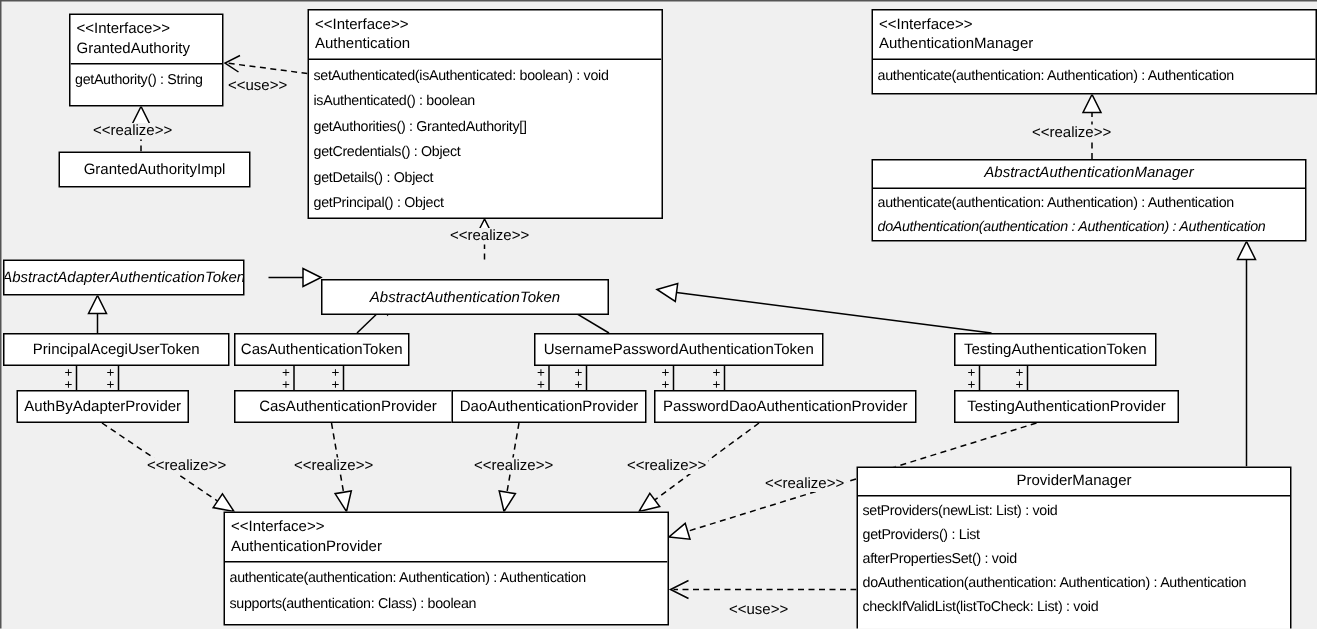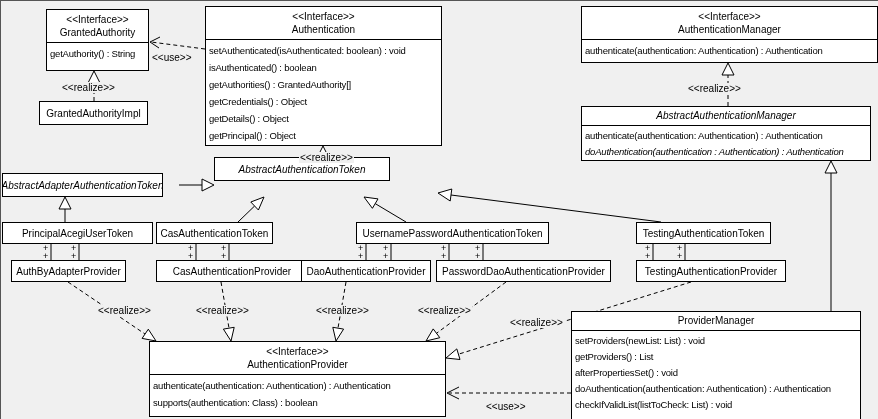--- a/index.html
+++ b/index.html
@@ -7,21 +7,21 @@
   body { font-family:"Liberation Sans", sans-serif; background:#f0f0f0; }
   #stage { position:relative; width:878px; height:419px; background:#f0f0f0;
            border-top:1px solid #555; border-left:1px solid #555; overflow:hidden; }
   svg.wires { position:absolute; left:0; top:0; z-index:1; }
   .solid { stroke:#000; stroke-width:1; fill:none; }
   .dash  { stroke:#000; stroke-width:1; fill:none; stroke-dasharray:4 3; }
   .tri   { fill:#fff; stroke:#000; stroke-width:1; }
   .open  { fill:none; stroke:#000; stroke-width:1; }
 
   .cls { position:absolute; z-index:2; background:#fff; border:1px solid #000; overflow:hidden; }
-  .hdr { text-align:center; padding:3px 4px 3px; }
+  .hdr { text-align:left; padding:3px 4px 3px; }
   .stereo { font-size:10px; line-height:13px; white-space:nowrap; }
   .cname  { font-size:10px; line-height:13px; white-space:nowrap; }
   .one { display:flex; align-items:center; justify-content:center; font-size:10px; white-space:nowrap; }
   .meths { border-top:1px solid #000; padding:2px 3px 2px; }
   .m { font-size:9.5px; line-height:17px; white-space:nowrap; overflow:hidden; letter-spacing:-0.2px; }
   .tight .m { line-height:16px; }
   .abstract { font-style:italic; }
   .hdr1 { padding:2px 2px 3px; text-align:center; }
 
   .lbl { position:absolute; z-index:3; font-size:10px; line-height:11px; background:#f0f0f0;
@@ -136,21 +136,21 @@
   <div class="cls" style="left:45px;top:8px;width:103px;height:62px">
     <div class="hdr">
       <div class="stereo">&lt;&lt;Interface&gt;&gt;</div>
       <div class="cname">GrantedAuthority</div>
     </div>
     <div class="meths">
       <div class="m">getAuthority() : String</div>
     </div>
   </div>
 
-  <div class="cls one" style="left:38px;top:100px;width:109px;height:24px">
+  <div class="cls one" style="left:38px;top:100px;width:128px;height:24px">
     <div class="cname">GrantedAuthorityImpl</div>
   </div>
 
   <div class="cls" style="left:204px;top:5px;width:237px;height:140px">
     <div class="hdr">
       <div class="stereo">&lt;&lt;Interface&gt;&gt;</div>
       <div class="cname">Authentication</div>
     </div>
     <div class="meths">
       <div class="m">setAuthenticated(isAuthenticated: boolean) : void</div>
@@ -179,21 +179,21 @@
     <div class="meths">
       <div class="m">authenticate(authentication: Authentication) : Authentication</div>
       <div class="m abstract">doAuthentication(authentication : Authentication) : Authentication</div>
     </div>
   </div>
 
   <div class="cls one" style="left:1px;top:172px;width:161px;height:24px">
     <div class="cname abstract">AbstractAdapterAuthenticationToken</div>
   </div>
 
-  <div class="cls one" style="left:213px;top:156px;width:176px;height:24px">
+  <div class="cls one" style="left:213px;top:185px;width:192px;height:24px">
     <div class="cname abstract">AbstractAuthenticationToken</div>
   </div>
 
   <div class="cls one" style="left:1px;top:221px;width:151px;height:22px">
     <div class="cname">PrincipalAcegiUserToken</div>
   </div>
 
   <div class="cls one" style="left:155px;top:221px;width:117px;height:22px">
     <div class="cname">CasAuthenticationToken</div>
   </div>

